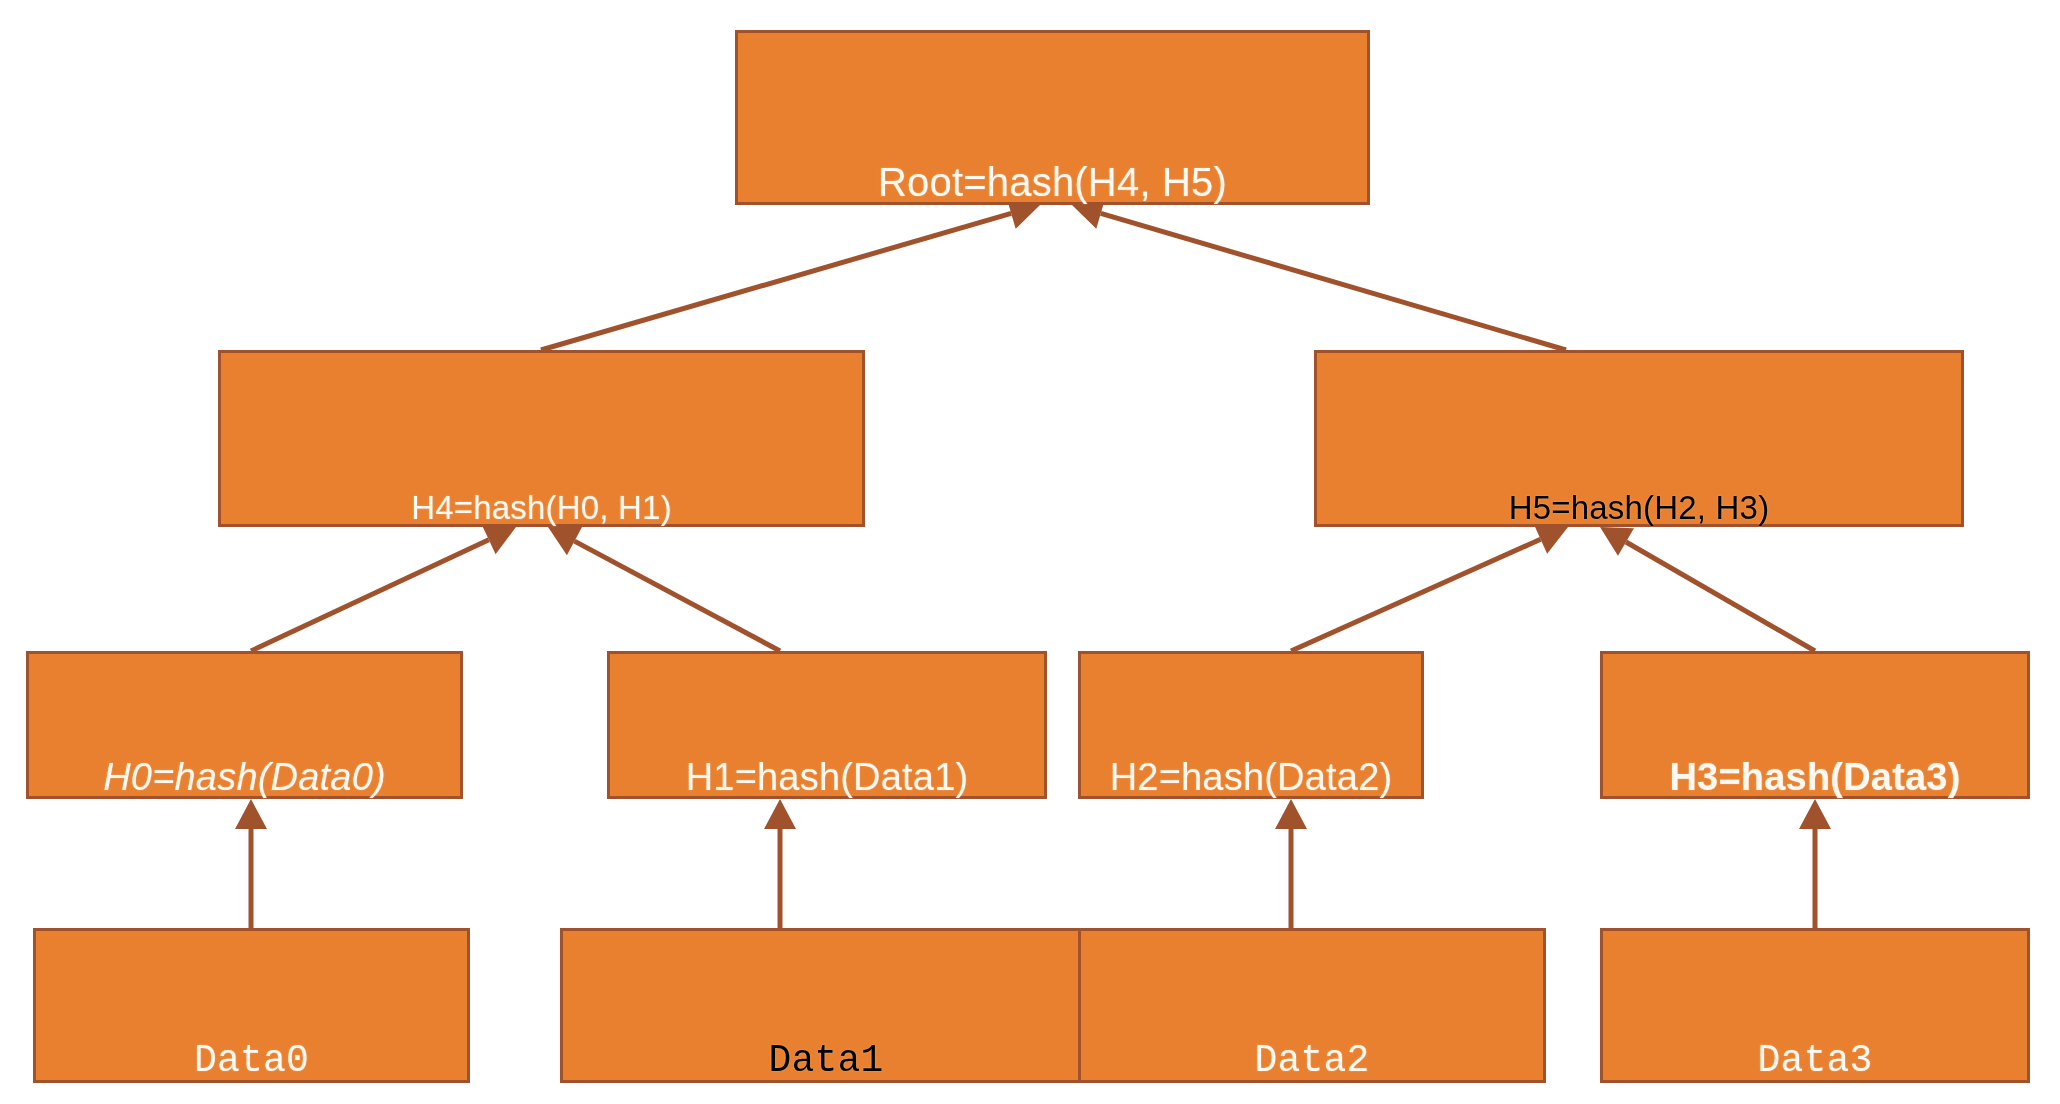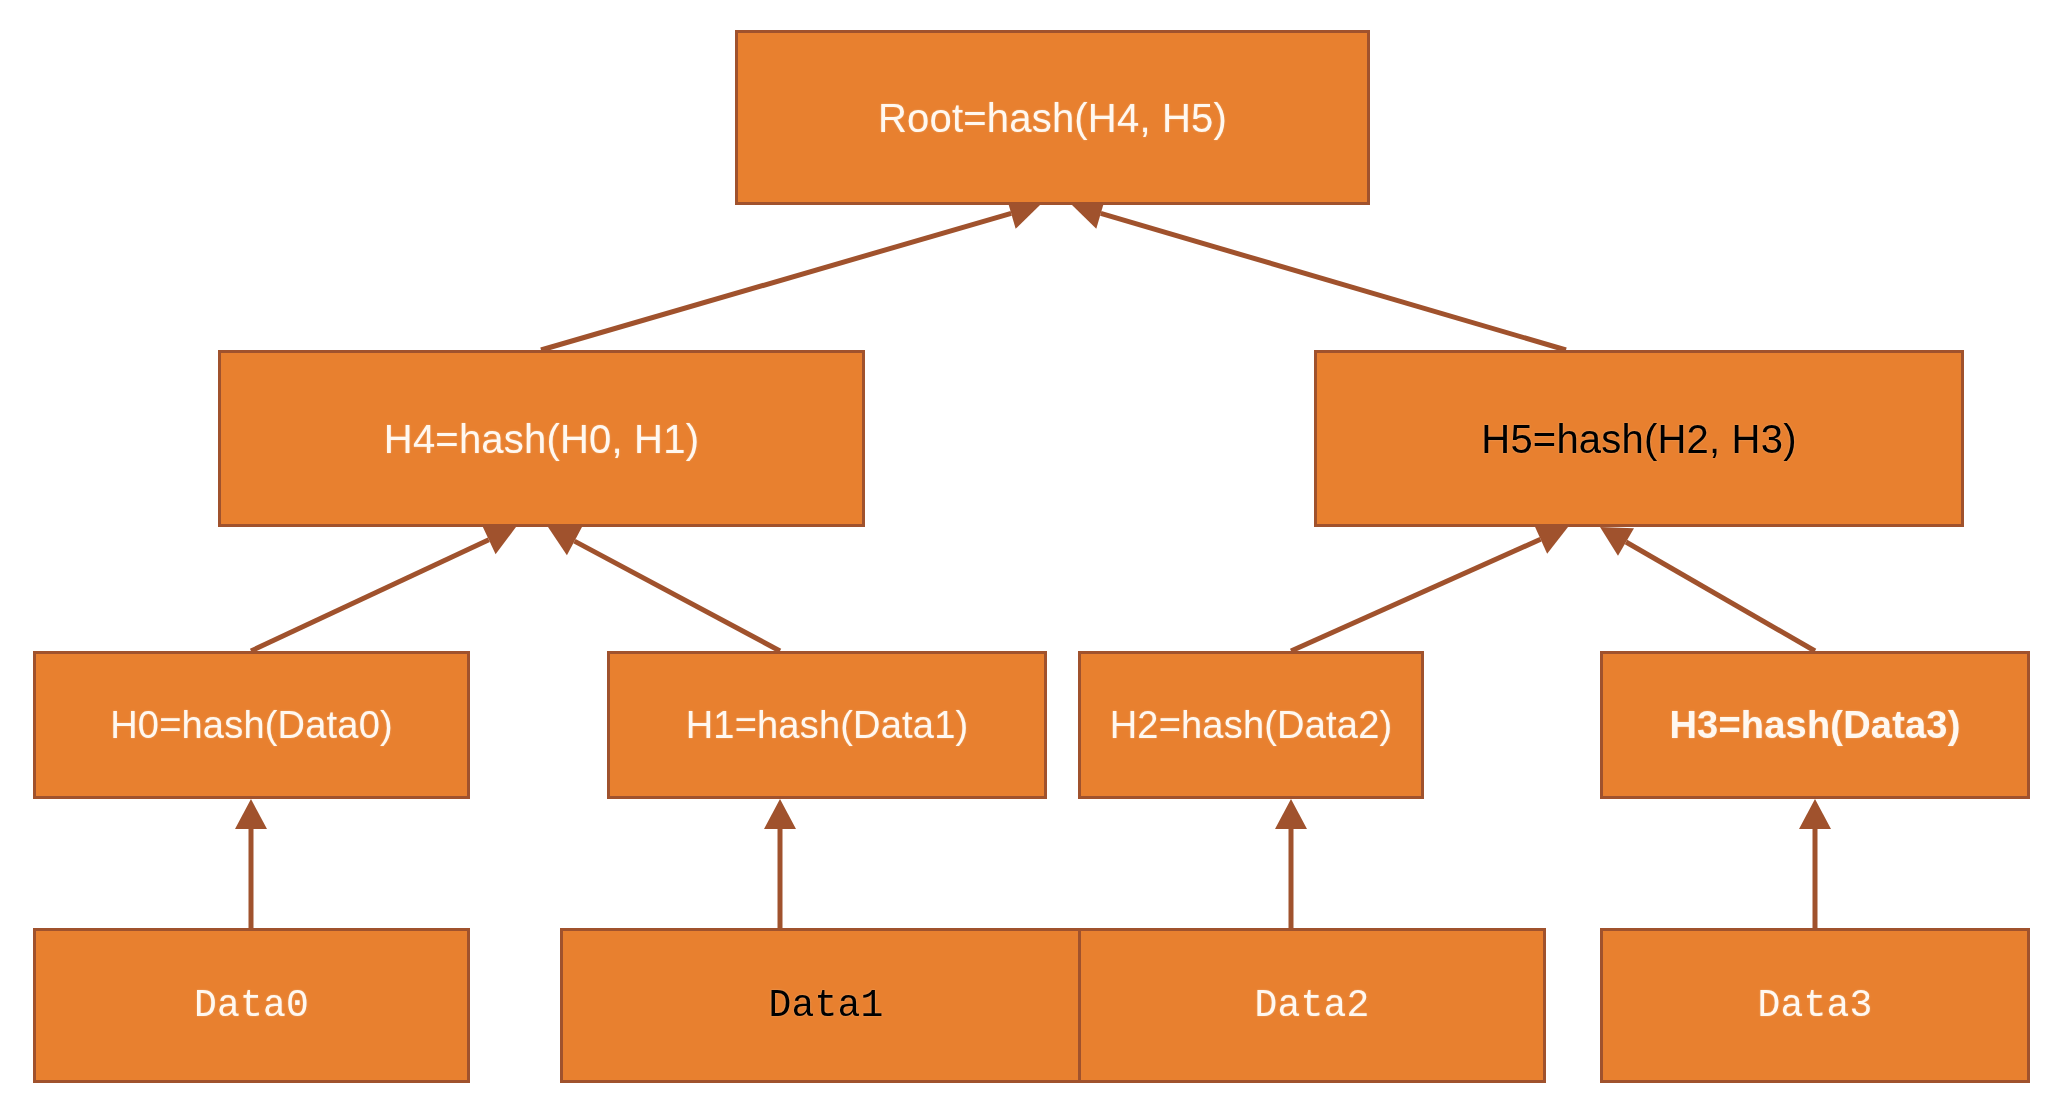--- a/index.html
+++ b/index.html
@@ -23,34 +23,34 @@
     width: 2060px;
     height: 1104px;
     pointer-events: none;
   }
   .node {
     position: absolute;
     box-sizing: border-box;
     background: #E8802F;
     border: 3px solid #A0522D;
     display: flex;
-    align-items: center;
+    align-items: flex-end;
     justify-content: center;
     color: #FFF8F0;
     text-shadow: 0 0 2px rgba(255,255,255,0.35);
     letter-spacing: 0.2px;
     white-space: nowrap;
     user-select: none;
   }
   .node-label {
     display: block;
     line-height: 1;
   }
   .level-root   { font-size: 40px; }
-  .level-inner  { font-size: 40px; }
+  .level-inner  { font-size: 33px; }
   .level-hash   { font-size: 38px; }
   .level-data   { font-size: 38px; font-family: Liberation Mono, monospace; }
 </style>
 </head>
 <body>
 
 <div id="canvas" style="background: rgb(255, 255, 255);">
 
   <svg id="edge-layer" viewBox="0 0 2060 1104" width="2060" height="1104" xmlns="http://www.w3.org/2000/svg">
       <g>
@@ -99,21 +99,21 @@
     <span class="node-label">Root=hash(H4, H5)</span>
   </div>
 
   <div class="node level-inner" style="left: 218px; top: 350px; width: 647px; height: 177px; background: rgb(232, 128, 47); border-color: rgb(160, 82, 45); color: rgb(255, 248, 240);">
     <span class="node-label">H4=hash(H0, H1)</span>
   </div>
   <div class="node level-inner" style="left: 1314px; top: 350px; width: 650px; height: 177px; background: rgb(232, 128, 47); border-color: rgb(160, 82, 45); color: #000000;">
     <span class="node-label">H5=hash(H2, H3)</span>
   </div>
 
-  <div class="node level-hash" style="left: 33px; top: 651px; width: 437px; height: 148px; background: rgb(232, 128, 47); border-color: rgb(160, 82, 45); color: rgb(255, 248, 240);">
+  <div class="node level-hash" style="left: 26px; top: 651px; width: 437px; height: 148px; background: rgb(232, 128, 47); border-color: rgb(160, 82, 45); color: rgb(255, 248, 240); font-style: italic;">
     <span class="node-label">H0=hash(Data0)</span>
   </div>
   <div class="node level-hash" style="left: 560px; top: 651px; width: 440px; height: 148px; background: rgb(232, 128, 47); border-color: rgb(160, 82, 45); color: rgb(255, 248, 240); margin-left: 47px;">
     <span class="node-label">H1=hash(Data1)</span>
   </div>
   <div class="node level-hash" style="left: 1078px; top: 651px; width: 346px; height: 148px; background: rgb(232, 128, 47); border-color: rgb(160, 82, 45); color: rgb(255, 248, 240);">
     <span class="node-label">H2=hash(Data2)</span>
   </div>
   <div class="node level-hash" style="left: 1600px; top: 651px; width: 430px; height: 148px; background: rgb(232, 128, 47); border-color: rgb(160, 82, 45); color: rgb(255, 248, 240); font-weight: bold;">
     <span class="node-label">H3=hash(Data3)</span>

